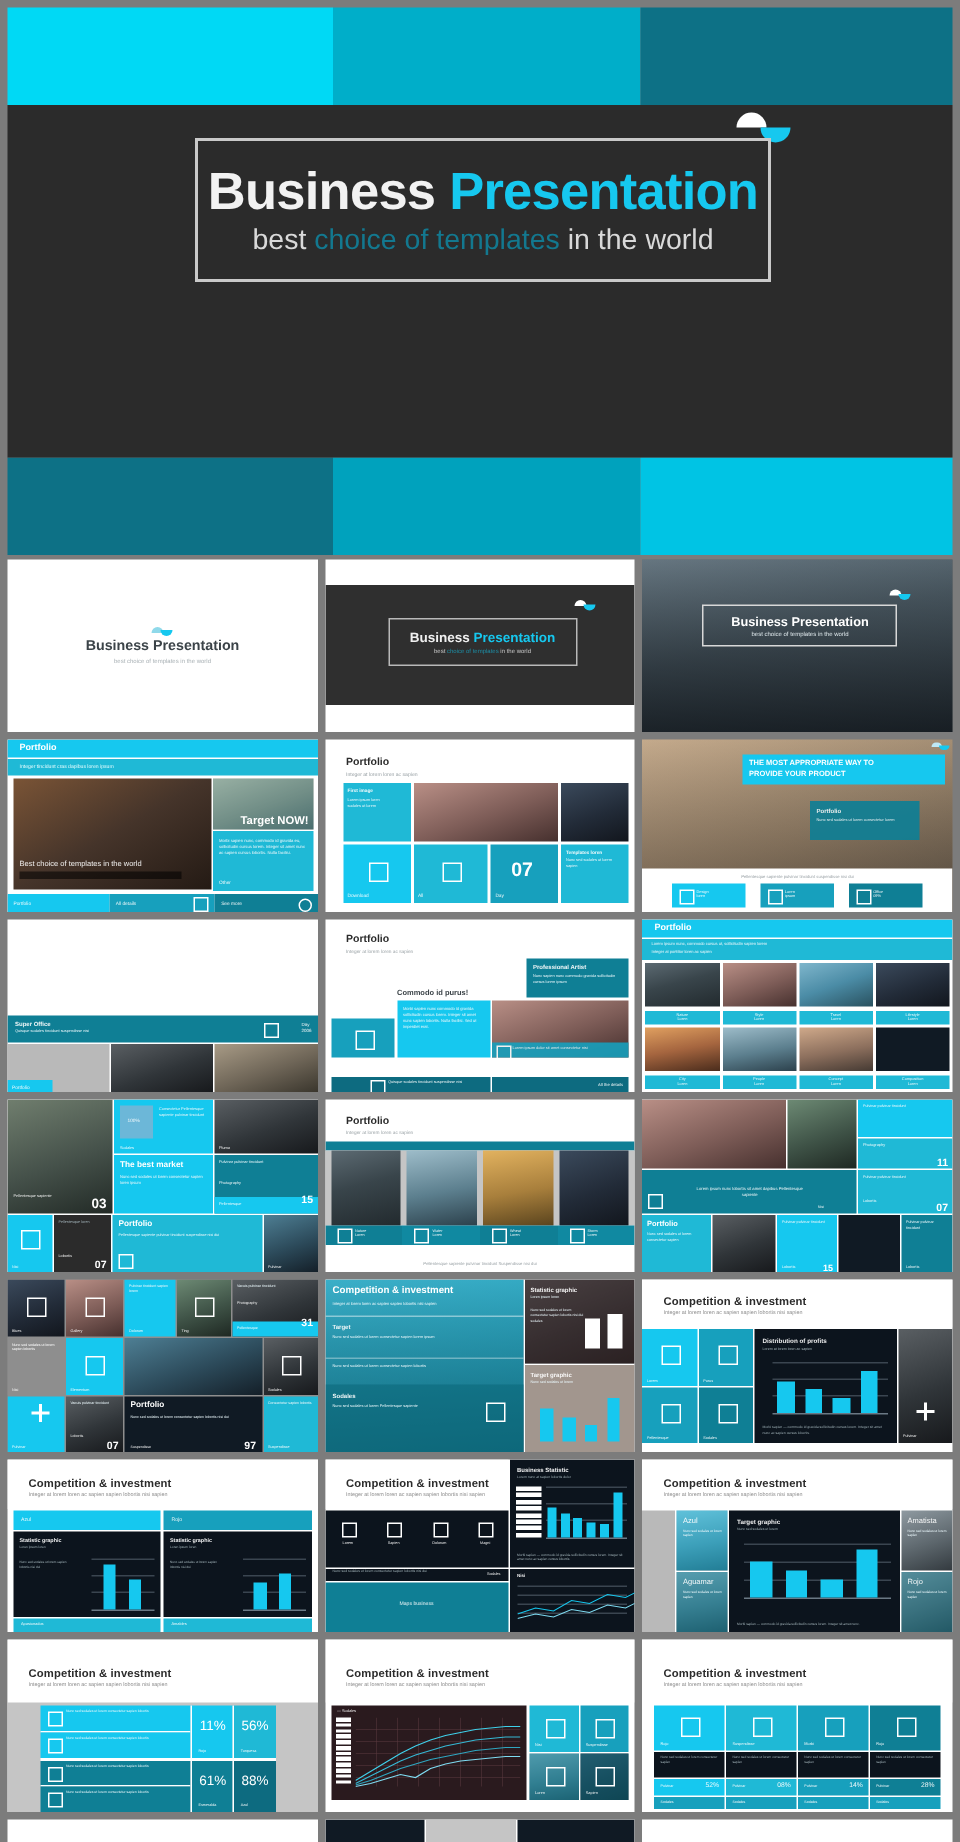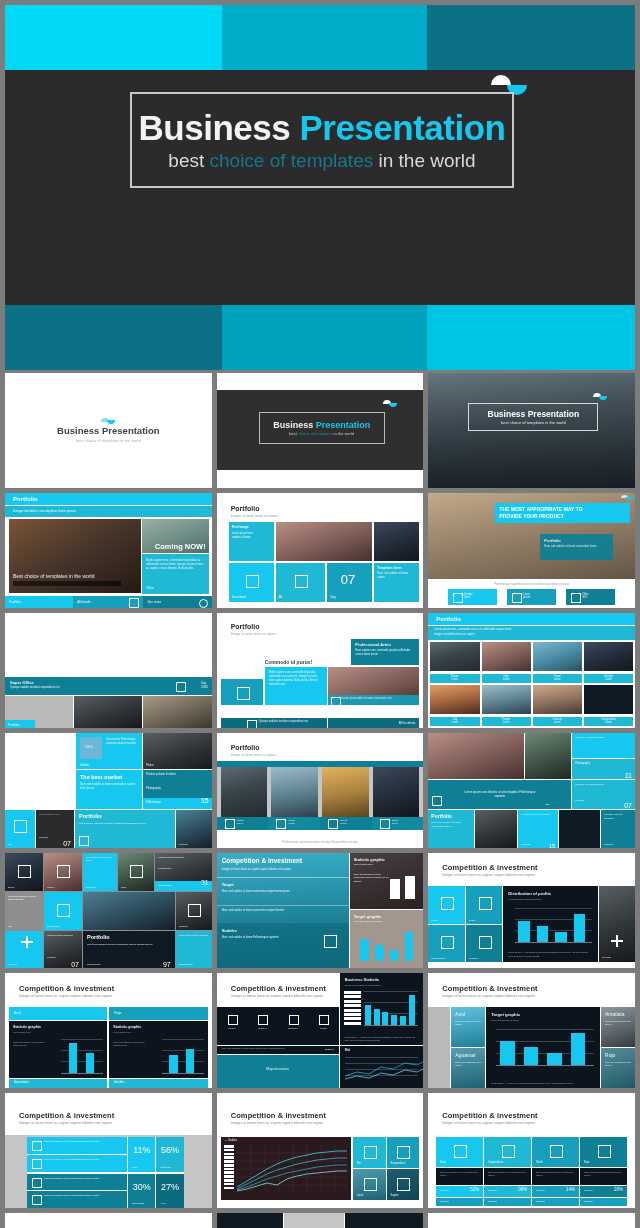--- a/index.html
+++ b/index.html
@@ -45,21 +45,21 @@
   .hdr-white{position:absolute;left:0;top:0;right:0;height:30px;background:#fff;}
   .hdr-white .t1{position:absolute;left:14px;top:8px;font-size:7.5px;font-weight:bold;color:#2b2b2b;letter-spacing:.1px;}
   .hdr-white .t2{position:absolute;left:14px;top:18px;font-size:3.6px;color:#8d8d8d;}
   .hdr-cyan{position:absolute;left:0;top:0;right:0;height:12px;background:#16c8ef;}
   .hdr-cyan .t1{position:absolute;left:8px;top:3px;font-size:6px;font-weight:bold;color:#fff;}
   .bar-cyan2{position:absolute;left:0;top:13px;right:0;height:11px;background:#1fb9d6;}
   .bar-cyan2 .t2{position:absolute;left:8px;top:3px;font-size:3.4px;color:#e8feff;}
   .sq{position:absolute;width:11px;height:11px;border:1.6px solid #ffffff;}
   .sqs{position:absolute;width:8px;height:8px;border:1.3px solid #ffffff;}
   .cap{position:absolute;font-size:3.2px;color:#ffffff;opacity:.92;}
-  .big{position:absolute;font-size:13px;color:#fff;font-weight:400;}
+  .big{position:absolute;font-size:13px;color:#fff;font-weight:700;}
   .pct{position:absolute;font-size:12px;color:#fff;}
   .txt{position:absolute;font-size:3px;color:#eaf7fb;line-height:1.45;}
   .txtd{position:absolute;font-size:3px;color:#9fb0b6;line-height:1.45;}
 
   
   .im-forest{background:linear-gradient(165deg,#5c6a72,#39454b 45%,#222a2e);}
   .im-bar{background:linear-gradient(150deg,#7a5436,#45342a 50%,#241a14);}
   .im-city{background:linear-gradient(160deg,#c3a88a,#8e7a63 55%,#5a5044);}
   .im-desk{background:linear-gradient(160deg,#8a6a4c,#5b4staging 0,#4c3a2c 60%,#2b2119);}
   .im-desk2{background:linear-gradient(150deg,#9b7a58,#5d4staging 0,#4a392b 55%,#2a2018);}
@@ -181,21 +181,21 @@
         </div>
         <div class="bar-cyan2">
           <div class="t2">Integer tincidunt cras dapibus loren ipsum</div>
         </div>
         <div class="im-bar" style="position:absolute;left:4px;top:26px;width:132px;height:74px;">
           <div class="cap" style="left:4px;bottom:14px;font-size:5px;">Best choice of templates in the world</div>
           <div style="position:absolute;left:4px;bottom:7px;width:108px;height:5px;background:rgba(0,0,0,.55);"></div>
         </div>
         <div class="im-city" style="position:absolute;left:137px;top:26px;right:3px;height:34px;">
           <div class="full" style="background:rgba(22,200,239,.25)"></div>
-          <div style="position:absolute;right:3px;bottom:2px;font-size:7.5px;font-weight:bold;color:#fff;white-space:nowrap;">Coming NOW!</div>
+          <div style="position:absolute;right:3px;bottom:2px;font-size:7.5px;font-weight:bold;color:#fff;white-space:nowrap;">Target NOW!</div>
         </div>
         <div class="cy2" style="position:absolute;left:137px;top:61px;right:3px;height:40px;">
           <div class="txt" style="left:4px;top:4px;right:4px;font-size:2.8px;">Morbi sapien nunc, commodo id gravida eu, sollicitudin cursus lorem. Integer sit amet nunc ac sapien cursus lobortis. Nulla facilisi.</div>
           <div class="cap" style="left:4px;bottom:4px;">Other</div>
         </div>
         <div style="position:absolute;left:0;bottom:0;right:0;height:12px;display:flex;">
           <div class="cy" style="flex:0 0 33%;position:relative;">
               <div class="cap" style="left:4px;top:4px;">Portfolio</div>
             </div>
           <div class="cy3" style="flex:0 0 34%;position:relative;">
@@ -390,20 +390,24 @@
 Loren</div>
               </div>
             </div>
         </div>
       </div>
     </div>
 
     <div class="row">
 
       <div class="slide">
+        <div class="im-mount" style="position:absolute;left:0;top:0;width:70px;height:76px;">
+          <div class="cap" style="left:4px;bottom:10px;font-size:2.6px;">Pellentesque sapiente</div>
+          <div class="big" style="right:4px;bottom:2px;font-size:9px;">03</div>
+        </div>
         <div class="cy" style="position:absolute;left:71px;top:0;width:66px;height:36px;">
           <div style="position:absolute;left:4px;top:4px;width:22px;height:22px;background:#6cb7d8;">
               <div class="cap" style="left:5px;top:8px;">100%</div>
             </div>
           <div class="txt" style="left:30px;top:5px;right:3px;font-size:2.6px;">Consectetur Pellentesque sapiente pulvinar tincidunt</div>
           <div class="cap" style="left:4px;bottom:2px;font-size:2.6px;">Sodales</div>
         </div>
         <div class="cy" style="position:absolute;left:71px;top:37px;width:66px;height:39px;">
           <div style="position:absolute;left:4px;top:4px;font-size:5.5px;font-weight:bold;color:#fff;">The best market</div>
           <div class="txt" style="left:4px;top:13px;right:4px;font-size:2.7px;">Nunc sed sodales ut lorem consectetur sapien loren ipsum</div>
@@ -881,25 +885,25 @@
                 <div class="tl" style="flex:1;position:relative;border-bottom:1px solid #fff;">
                     <div class="sqs" style="left:5px;top:4px;"></div>
                     <div class="txt" style="left:17px;top:3px;right:4px;font-size:2.3px;">Nunc sed sodales ut lorem consectetur sapien lobortis</div>
                   </div>
                 <div class="tl" style="flex:1;position:relative;">
                     <div class="sqs" style="left:5px;top:4px;"></div>
                     <div class="txt" style="left:17px;top:3px;right:4px;font-size:2.3px;">Nunc sed sodales ut lorem consectetur sapien lobortis</div>
                   </div>
               </div>
               <div class="tl" style="flex:1;position:relative;border-left:1px solid #fff;">
-                <div class="pct" style="left:50%;transform:translateX(-50%);top:8px;font-size:9px;">30%</div>
+                <div class="pct" style="left:50%;transform:translateX(-50%);top:8px;font-size:9px;">61%</div>
                 <div class="cap" style="left:4px;bottom:3px;font-size:2.5px;">Esmeralda</div>
               </div>
               <div class="tl2" style="flex:1;position:relative;border-left:1px solid #fff;">
-                <div class="pct" style="left:50%;transform:translateX(-50%);top:8px;font-size:9px;">27%</div>
+                <div class="pct" style="left:50%;transform:translateX(-50%);top:8px;font-size:9px;">88%</div>
                 <div class="cap" style="left:4px;bottom:3px;font-size:2.5px;">Azul</div>
               </div>
             </div>
           </div>
         </div>
       </div>
 
       <div class="slide" style="background:#fff">
         <div class="hdr-white" style="height:42px;">
           <div class="t1" style="top:18px;">Competition &amp; investment</div>

